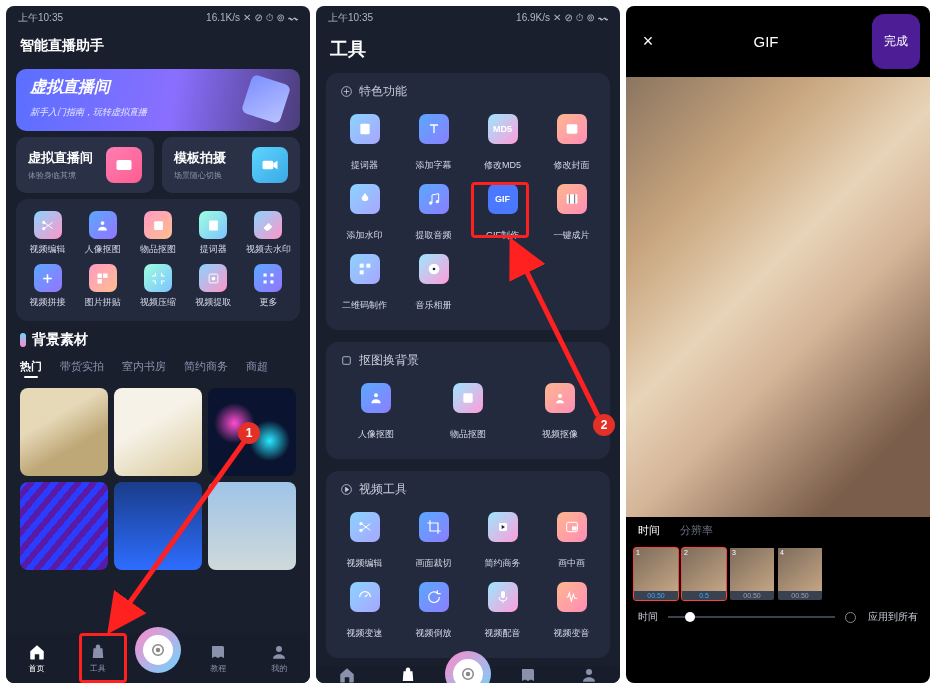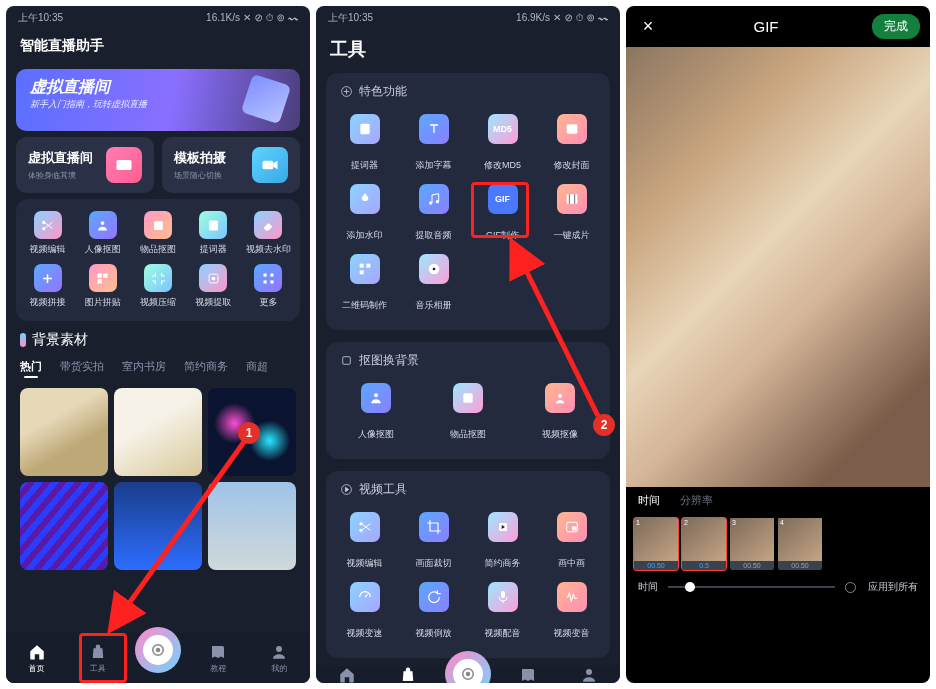--- a/index.html
+++ b/index.html
@@ -5,42 +5,42 @@
 *{margin:0;padding:0;box-sizing:border-box;font-family:-apple-system,"PingFang SC","Microsoft YaHei",sans-serif}
 body{background:#fff;display:flex;gap:6px;padding:6px;width:936px;height:689px;overflow:hidden}
 .phone{width:308px;height:677px;background:#1a1f2e;border-radius:8px;overflow:hidden;position:relative;color:#fff;display:flex;flex-direction:column}
 .statusbar{display:flex;justify-content:space-between;align-items:flex-end;padding:4px 12px;font-size:10px;color:#b0b5c3}
 .statusbar .icons{display:flex;gap:3px;align-items:center}
 
 
 .s1-header{font-size:14px;font-weight:600;padding:8px 14px}
 .s1-banner{margin:6px 10px;height:62px;background:linear-gradient(100deg,#5a6fff 0%,#8a6fff 55%,#4b3d7a 100%);border-radius:10px;padding:8px 14px;position:relative;overflow:hidden}
 .s1-banner .btitle{font-size:16px;font-weight:700;font-style:italic;color:#fff}
-.s1-banner .bsub{font-size:9px;color:#e6e9ff;font-style:italic;margin-top:0}
+.s1-banner .bsub{font-size:9px;color:#e6e9ff;font-style:italic;margin-top:8px}
 .s1-banner .bshape{position:absolute;right:14px;top:10px;width:40px;height:40px;background:linear-gradient(135deg,#7d8fff,#b9c3ff);border-radius:6px;transform:rotate(18deg)}
 .s1-row2{display:flex;gap:8px;margin:0 10px 6px}
 .s1-card{flex:1;background:#2a3146;border-radius:10px;padding:10px 12px;position:relative;display:flex;align-items:center;justify-content:space-between}
 .s1-card .ct{font-size:13px;font-weight:600}
 .s1-card .cs{font-size:8px;color:#8a92ab;margin-top:3px}
 .s1-card-ico{width:36px;height:36px;border-radius:8px;display:flex;align-items:center;justify-content:center}
 .s1-card-ico.pink{background:linear-gradient(135deg,#ff7eb3,#ff5d8f)}
 .s1-card-ico.blue{background:linear-gradient(135deg,#5dd5ff,#3ba8e6)}
 .s1-card-ico svg{width:20px;height:20px;fill:#fff}
 .s1-grid{margin:0 10px;background:#232a3e;border-radius:12px;padding:12px 4px}
 .grow{display:flex}
 .gitem{flex:1;display:flex;flex-direction:column;align-items:center;gap:4px}
 .gicon{width:28px;height:28px;border-radius:7px;background:#3a4561;display:flex;align-items:center;justify-content:center}
 .gicon.g1{background:linear-gradient(135deg,#8bd3ff,#ff96c7)}
 .gicon.g2{background:linear-gradient(135deg,#5aa8ff,#9674ff)}
 .gicon.g3{background:linear-gradient(135deg,#ff9ac3,#ffbe8f)}
 .gicon.g4{background:linear-gradient(135deg,#9dffdf,#7ec3ff)}
 .gicon svg{width:15px;height:15px;fill:#fff}
 .glabel{font-size:9px;color:#d5d9e6}
 .s1-bgsec{margin:10px 14px 0}
-.s1-bgtitle{display:flex;align-items:center;gap:6px;font-size:14px;font-weight:400}
+.s1-bgtitle{display:flex;align-items:center;gap:6px;font-size:14px;font-weight:700}
 .s1-bgtitle .dot{width:6px;height:14px;background:linear-gradient(180deg,#6fd4ff,#ff8ac9);border-radius:3px}
 .s1-tabs{display:flex;gap:18px;margin-top:10px;font-size:11px}
 .s1-tab{color:#8a92ab;position:relative;padding-bottom:4px}
 .s1-tab.active{color:#fff;font-weight:600}
 .s1-tab.active::after{content:"";position:absolute;bottom:0;left:50%;transform:translateX(-50%);width:14px;height:2px;background:#fff;border-radius:1px}
 .s1-thumbs{display:flex;gap:6px;margin:10px 14px;flex-wrap:wrap}
 .thumb{width:88px;height:88px;border-radius:8px}
 .thumb.t1{background:linear-gradient(150deg,#e6d9b8 35%,#bfa878 65%)}
 .thumb.t2{background:linear-gradient(150deg,#f6f2e8 40%,#d8c899)}
 .thumb.t3{background:radial-gradient(circle at 30% 40%,#ff4dd1 0%,transparent 25%),radial-gradient(circle at 70% 60%,#2ae8ff 0%,transparent 25%),#0a1430}
@@ -76,21 +76,21 @@
 .ic-b{background:linear-gradient(135deg,#5aa8ff,#8b7fff)}
 .ic-c{background:linear-gradient(135deg,#9de6ff,#ff9dd8)}
 .ic-d{background:linear-gradient(135deg,#ffb68f,#ff8eb6)}
 .ic-gif{background:#4a78ff}
 
 
 .s3{background:#000}
 .s3-head{display:flex;align-items:center;justify-content:space-between;padding:8px 10px}
 .s3-close{font-size:18px;color:#fff;width:24px;text-align:center}
 .s3-title{font-size:15px;color:#fff}
-.s3-done{background:#15803d;color:#fff;font-size:12px;padding:4px 12px;border-radius:12px}
+.s3-done{background:#4c1d95;color:#fff;font-size:12px;padding:19px 12px;border-radius:12px}
 .s3-photo{width:100%;height:440px;background:linear-gradient(135deg,#8b7560 0%,#c8a57e 25%,#e8d4b8 45%,#d4b598 60%,#7a5d4a 85%)}
 .s3-timebar{display:flex;align-items:center;justify-content:space-between;padding:4px 8px;font-size:8px;color:#5e6570}
 .s3-tline{flex:1;height:2px;background:#0a84ff;margin:0 6px;position:relative}
 .s3-tline::before,.s3-tline::after{content:"";position:absolute;top:-3px;width:4px;height:8px;background:#0a84ff}
 .s3-tline::before{left:0}.s3-tline::after{right:0}
 .s3-tabs{display:flex;gap:20px;padding:6px 12px;font-size:11px}
 .s3-tab{color:#6a7180}
 .s3-tab.active{color:#fff}
 .s3-frames{display:flex;gap:4px;padding:4px 8px}
 .s3-frame{width:44px;height:52px;background:#3a4250;position:relative;border-radius:2px;display:flex;flex-direction:column}

